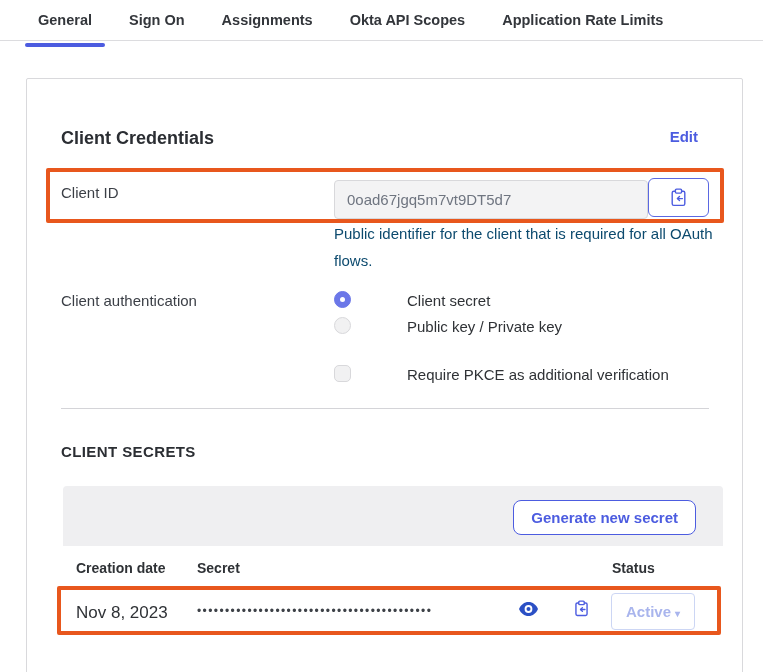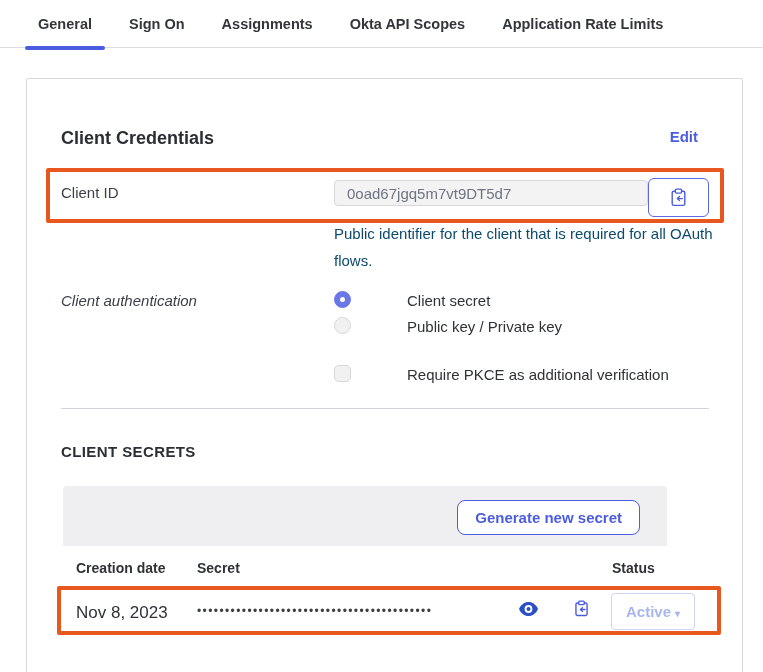--- a/index.html
+++ b/index.html
@@ -1,42 +1,42 @@
 <!DOCTYPE html>
 <html><head>
 <meta charset="utf-8">
 <style>
   * { margin:0; padding:0; box-sizing:border-box; }
   html,body { background:#ffffff; }
   body { font-family:"Liberation Sans", sans-serif; color:#2f3236; }
   .screen { position:relative; width:763px; height:672px; overflow:hidden; background:#fff; }
 
   
-  .tabbar { position:absolute; top:0; left:0; width:763px; height:48px;
+  .tabbar { position:absolute; top:0; left:0; width:763px; height:41px;
             border-bottom:1px solid #dcdcdf; display:flex; align-items:center;
             padding-left:38px; gap:37px; background:#fff; }
   .tab { position:relative; font-size:14.5px; font-weight:700; color:#33363b;
          height:51px; display:flex; align-items:center; cursor:pointer; }
   .tab.active::after { content:""; position:absolute; left:-13px; right:-13px;
          bottom:-1px; height:4px; background:#4c5ce0; border-radius:2px; }
 
   
   .card { position:absolute; left:26px; top:78px; width:717px; height:610px;
           background:#fff; border:1px solid #d9d9dc; border-radius:2px; }
 
   .section-title { position:absolute; left:34px; top:49px; font-size:18px; font-weight:700; color:#2b2e33; }
   .edit-link { position:absolute; right:44px; top:49px; font-size:15px; font-weight:700; color:#4c5ce0; cursor:pointer; }
 
   .hl-box { position:absolute; border:4px solid #e8571d; border-radius:2px; }
   .hl-client-id { left:19px; top:89px; width:678px; height:55px; }
   .hl-secret-row { left:30px; top:507px; width:664px; height:49px; }
 
   .field-label { position:absolute; font-size:15px; color:#3b3f46; }
 
-  .client-id-input { position:absolute; left:307px; top:101px; width:314px; height:26px;
+  .client-id-input { position:absolute; left:307px; top:101px; width:314px; height:39px;
           background:#f3f3f4; border:1px solid #d8d8db; border-radius:4px;
           font-family:"Liberation Sans", sans-serif; font-size:15px; color:#6f7580; padding:0 12px; }
   .copy-btn { position:absolute; left:621px; top:99px; width:61px; height:39px;
           background:#fff; border:1px solid #5b68e2; border-radius:6px;
           display:flex; align-items:center; justify-content:center; cursor:pointer; }
   .help-text { position:absolute; left:307px; top:141px; width:382px;
           font-size:15px; line-height:27px; color:#0c4a6e; }
 
   .radio { position:absolute; width:17px; height:17px; border-radius:50%;
           background:#f1f1f2; border:1px solid #d8d8db; cursor:pointer; }
@@ -45,21 +45,21 @@
           width:5px; height:5px; border-radius:50%; background:#fff; }
   .checkbox { position:absolute; width:17px; height:17px; border-radius:5px;
           background:#f1f1f2; border:1px solid #d8d8db; cursor:pointer; }
   .opt-label { position:absolute; font-size:15px; color:#2f3236;margin-left:46px; }
 
   .divider { position:absolute; left:34px; top:329px; width:648px; height:1px; background:#d4d4d8; }
 
   .secrets-title { position:absolute; left:34px; top:364px; font-size:15px; font-weight:700;
           letter-spacing:0.4px; color:#2b2e33; }
 
-  .secrets-panel { position:absolute; left:36px; top:407px; width:604px; height:60px;
+  .secrets-panel { position:absolute; left:36px; top:407px; width:660px; height:60px;
           background:#efeff1; border-radius:4px 4px 0 0; }
   .generate-btn { position:absolute; right:27px; top:14px; height:35px; padding:0 17px;
           background:#fff; border:1.5px solid #4c5ce0; border-radius:8px;
           color:#4c5ce0; font-family:"Liberation Sans", sans-serif;
           font-size:15px; font-weight:700; cursor:pointer; }
 
   .th { position:absolute; font-size:14px; font-weight:700; color:#2f3236; }
   .td { position:absolute; font-size:17px; color:#2f3236; }
   .dots { position:absolute; font-size:12px; letter-spacing:1.4px; color:#3d4147; white-space:nowrap; }
 
@@ -97,21 +97,21 @@
         <svg width="17" height="19" viewBox="0 0 17 19" fill="none" stroke="#4c5ce0" stroke-width="1.4" stroke-linecap="round" stroke-linejoin="round">
           <rect x="2.2" y="3.2" width="12.6" height="14.2" rx="1.6"></rect>
           <rect x="5.4" y="1.1" width="6.2" height="4" rx="1.1" fill="#ffffff"></rect>
           <path d="M12.4 10.6 H7.6"></path>
           <path d="M9.5 8.6 l-2.1 2 2.1 2"></path>
         </svg>
       </span>
     </button>
     <div class="help-text">Public identifier for the client that is required for all OAuth flows.</div>
 
-    <div class="field-label" style="left:34px; top:213px;font-style:italic;">Client authentication</div>
+    <div class="field-label" style="left:34px; top:213px;">Client authentication</div>
     <div class="radio checked" style="left:307px; top:212px;"></div>
     <div class="opt-label" style="left:334px; top:213px;">Client secret</div>
     <div class="radio" style="left:307px; top:238px;"></div>
     <div class="opt-label" style="left:334px; top:239px;">Public key / Private key</div>
 
     <div class="checkbox" style="left:307px; top:286px;"></div>
     <div class="opt-label" style="left:334px; top:287px;">Require PKCE as additional verification</div>
 
     <div class="divider"></div>
 

